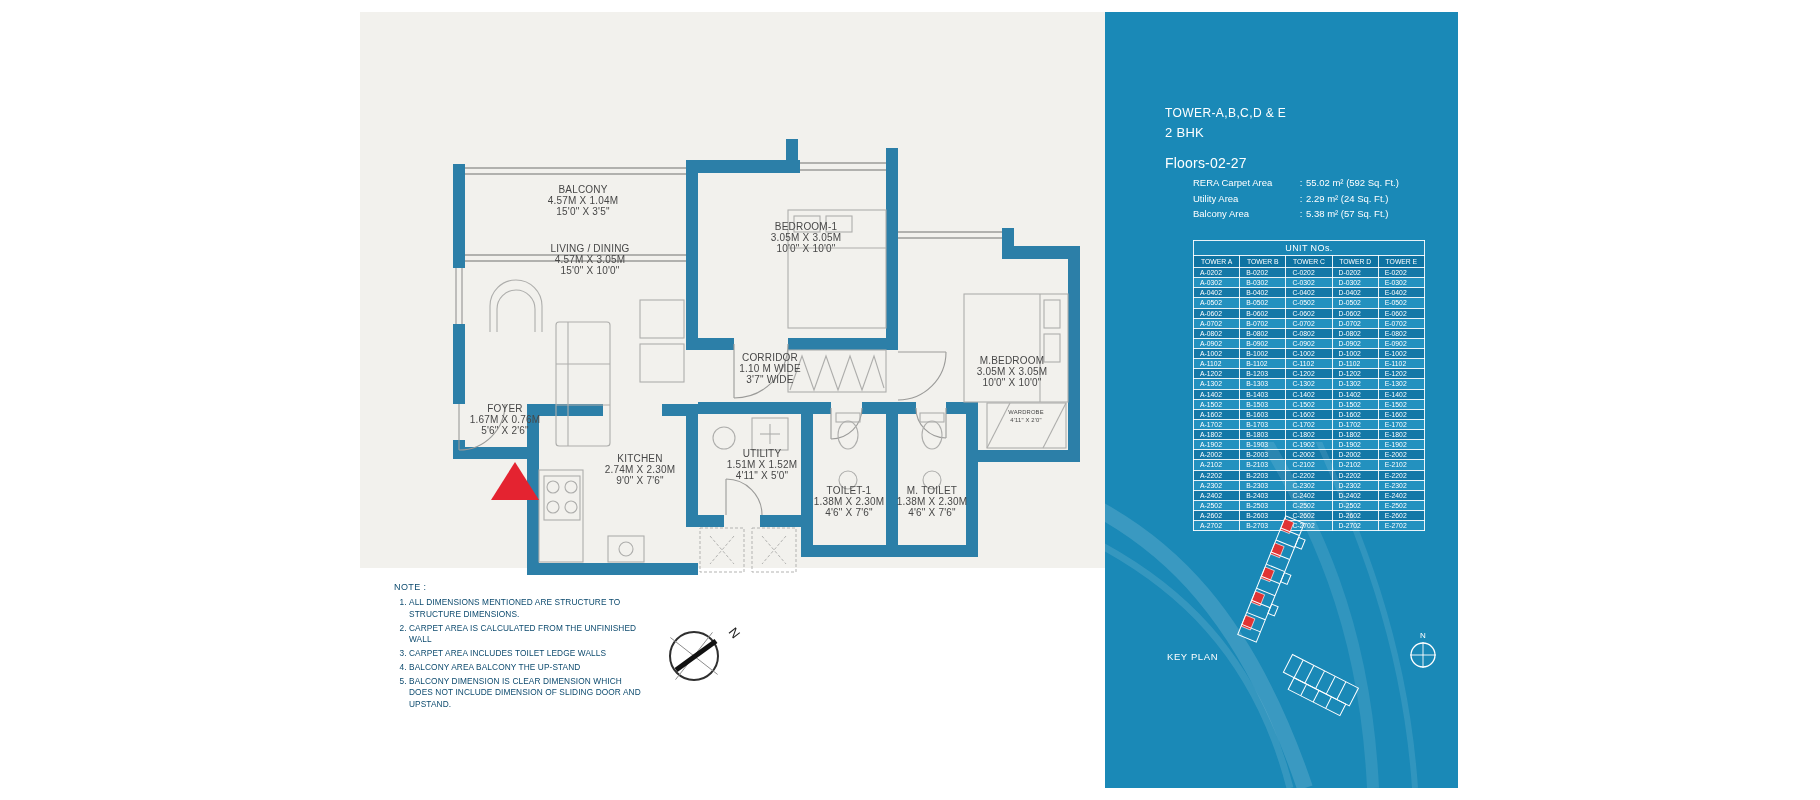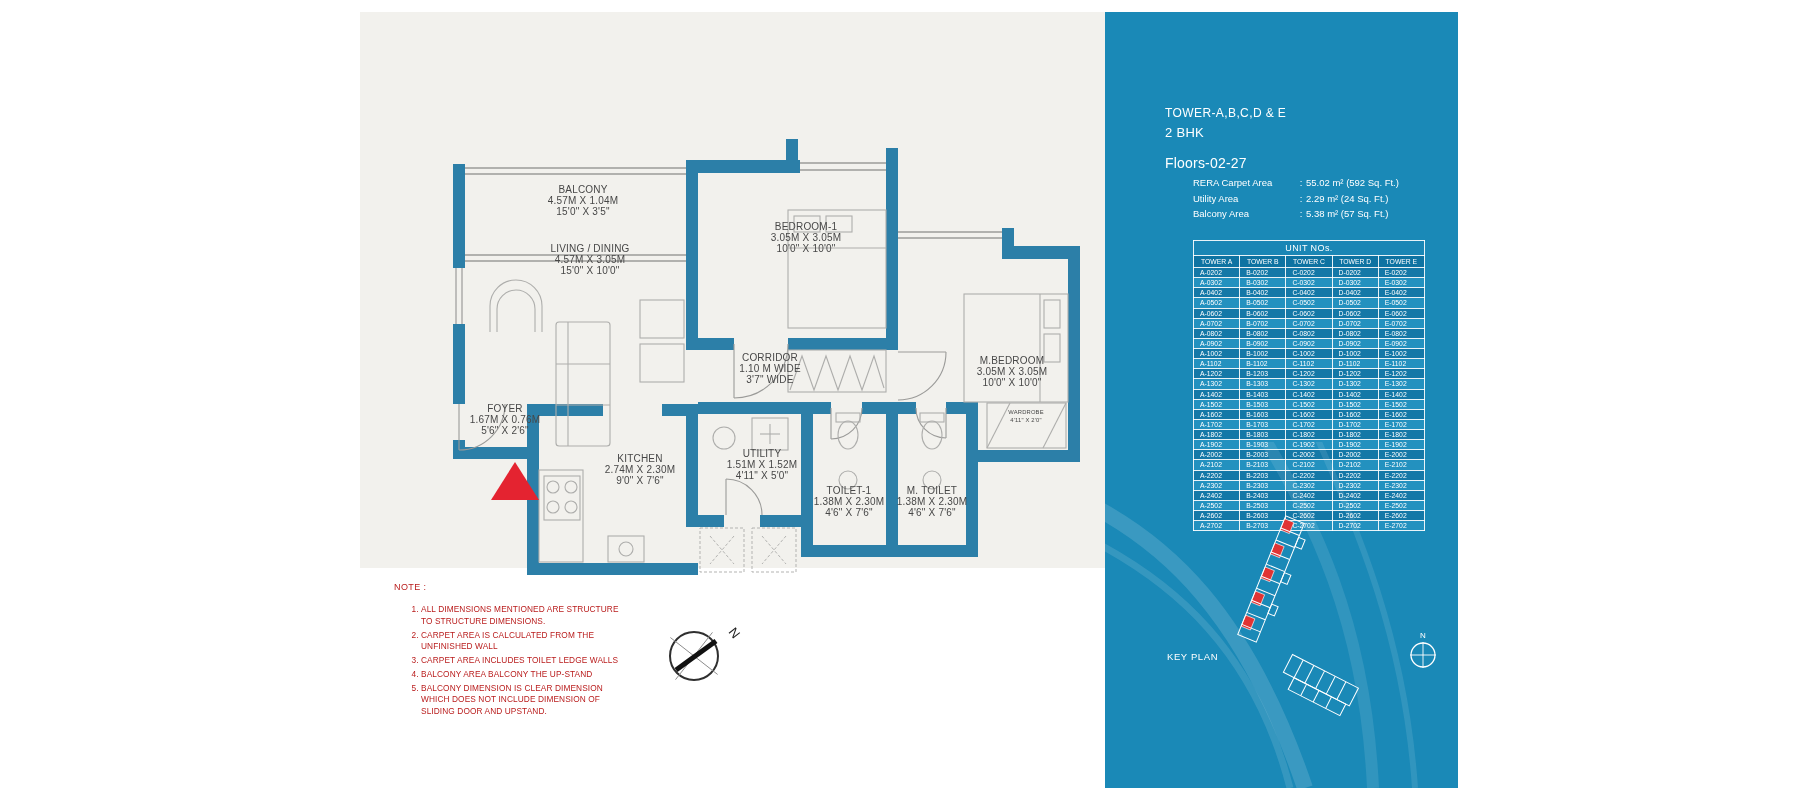--- a/index.html
+++ b/index.html
@@ -1,23 +1,23 @@
 <!DOCTYPE html>
 <html><head>
 <meta charset="utf-8">
 <style>
   html,body{margin:0;padding:0;background:#ffffff;}
   body{width:1820px;height:800px;position:relative;font-family:"Liberation Sans",sans-serif;overflow:hidden;}
   .page{position:absolute;inset:0;background:#ffffff;}
   .paper{position:absolute;left:360px;top:12px;width:748px;height:556px;background:#f2f1ed;}
   .plan-svg{position:absolute;left:0;top:0;}
   
-  .note{position:absolute;left:34px;top:570px;width:250px;color:#b91c1c;}
+  .note{position:absolute;left:34px;top:570px;width:250px;color:#0c4a6e;}
   .note-heading{font-size:9px;letter-spacing:.4px;margin-bottom:5px;}
-  .note ol{margin:12px;padding-left:15px;}
+  .note ol{margin:0;padding-left:15px;}
   .note li{font-size:8.3px;line-height:1.42;letter-spacing:.1px;margin-bottom:2px;}
   
   .panel{position:absolute;left:1105px;top:12px;width:353px;height:776px;background:#1a89b7;color:#fff;overflow:hidden;}
   .panel-title{position:absolute;left:60px;top:94px;font-size:12px;font-weight:400;letter-spacing:.4px;margin:0;}
   .panel-subtitle{position:absolute;left:60px;top:113px;font-size:13px;letter-spacing:.3px;}
   .panel-floors{position:absolute;left:60px;top:143px;font-size:14px;letter-spacing:.2px;}
   .areas{position:absolute;left:60px;top:165px;font-size:9.5px;}
   .arow{display:flex;margin-bottom:4.5px;}
   .alab{width:103px;margin-left:28px;}
   .acol{width:10px;text-align:center;}

